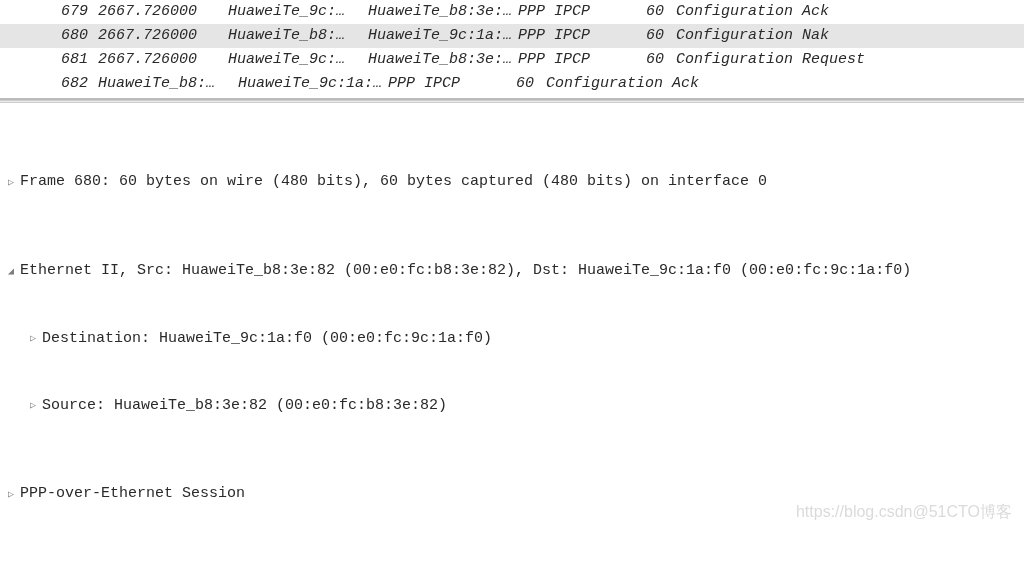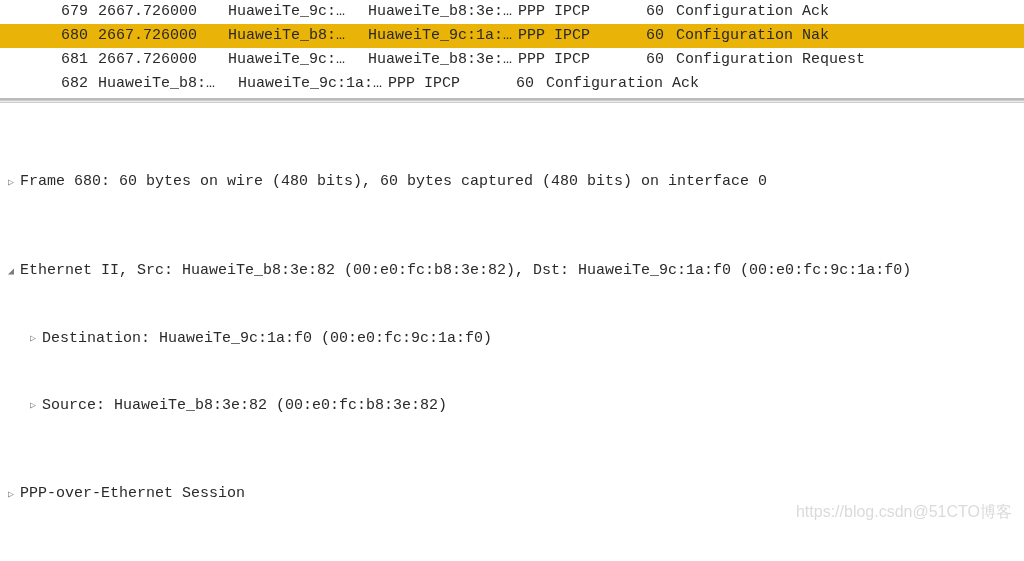--- a/index.html
+++ b/index.html
@@ -16,23 +16,24 @@
   }
   .packet-list {
     border-bottom: 2px solid #bbb;
     padding-bottom: 2px;
   }
   .packet-row {
     display: flex;
     white-space: pre;
     padding: 1px 12px 1px 20px;
     line-height: 22px;
+    font-style: italic;
   }
   .packet-row.selected {
-    background: #eab308;
+    background: #e5e5e5;
   }
   .col-no    { width: 78px; text-align: right; padding-right: 10px;}
   .col-time  { width: 130px; }
   .col-src   { width: 140px; }
   .col-dst   { width: 150px; }
   .col-proto { width: 100px; }
   .col-len   { width: 58px; text-align: right; padding-right: 12px;}
   .col-info  { flex: 1; }
   .divider-line {
     height: 3px;

